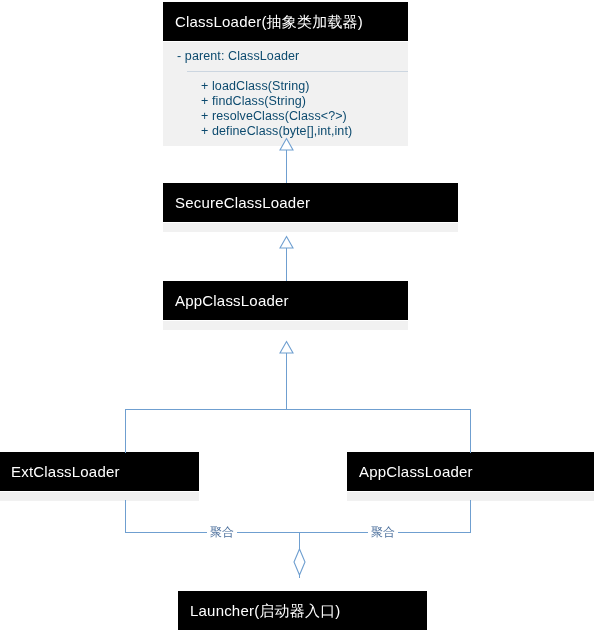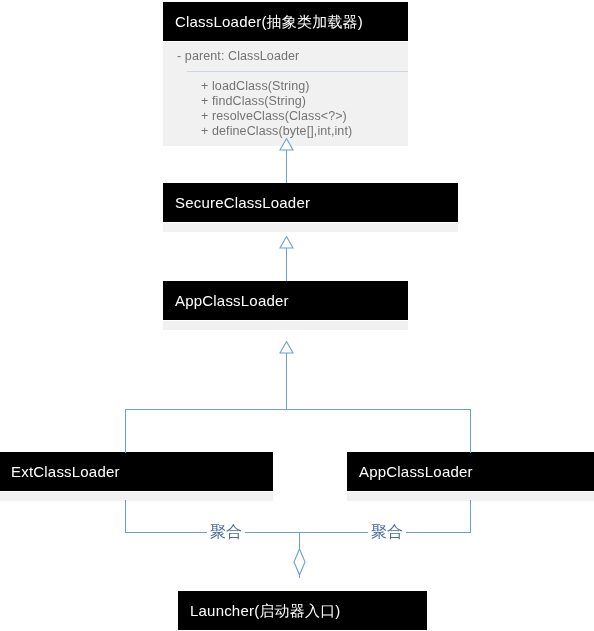--- a/index.html
+++ b/index.html
@@ -41,41 +41,41 @@
   }
   .uml-section {
     padding: 7px 10px 7px 14px;
     box-sizing: border-box;
   }
   .uml-section + .uml-section {
     border-top: 1px solid #ccd6e0;
     margin-left: 24px;
   }
   .uml-row {
-    color: #737373;
+    color: #0c4a6e;
     font-size: 12.5px;
     line-height: 15px;
     white-space: nowrap;
     letter-spacing: 0.1px;
   }
   .uml-body.thin {
     height: 10px;
   }
 
   
   .conn {
     position: absolute;
     background: #6f9fd0;
   }
   .conn.v { width: 1px; }
   .conn.h { height: 1px; }
 
   .edge-label {
     position: absolute;
-    font-size: 16px;
+    font-size: 12px;
     color: #4b6f9c;
     background: #ffffff;
     padding: 0 3px;
     line-height: 12px;
     white-space: nowrap;
   }
 
   .glyph {
     position: absolute;
     overflow: visible;
@@ -104,21 +104,21 @@
   <div class="uml-class" style="left:163px; top:183px; width:295px;">
     <div class="uml-header">SecureClassLoader</div>
     <div class="uml-body thin"></div>
   </div>
 
   <div class="uml-class" style="left:163px; top:281px; width:245px;">
     <div class="uml-header">AppClassLoader</div>
     <div class="uml-body thin"></div>
   </div>
 
-  <div class="uml-class" style="left:-1px; top:452px; width:274px;">
+  <div class="uml-class" style="left:-1px; top:452px; width:200px;">
     <div class="uml-header">ExtClassLoader</div>
     <div class="uml-body thin"></div>
   </div>
 
   <div class="uml-class" style="left:347px; top:452px; width:247px;">
     <div class="uml-header">AppClassLoader</div>
     <div class="uml-body thin"></div>
   </div>
 
   <div class="uml-class" style="left:178px; top:591px; width:249px;">

